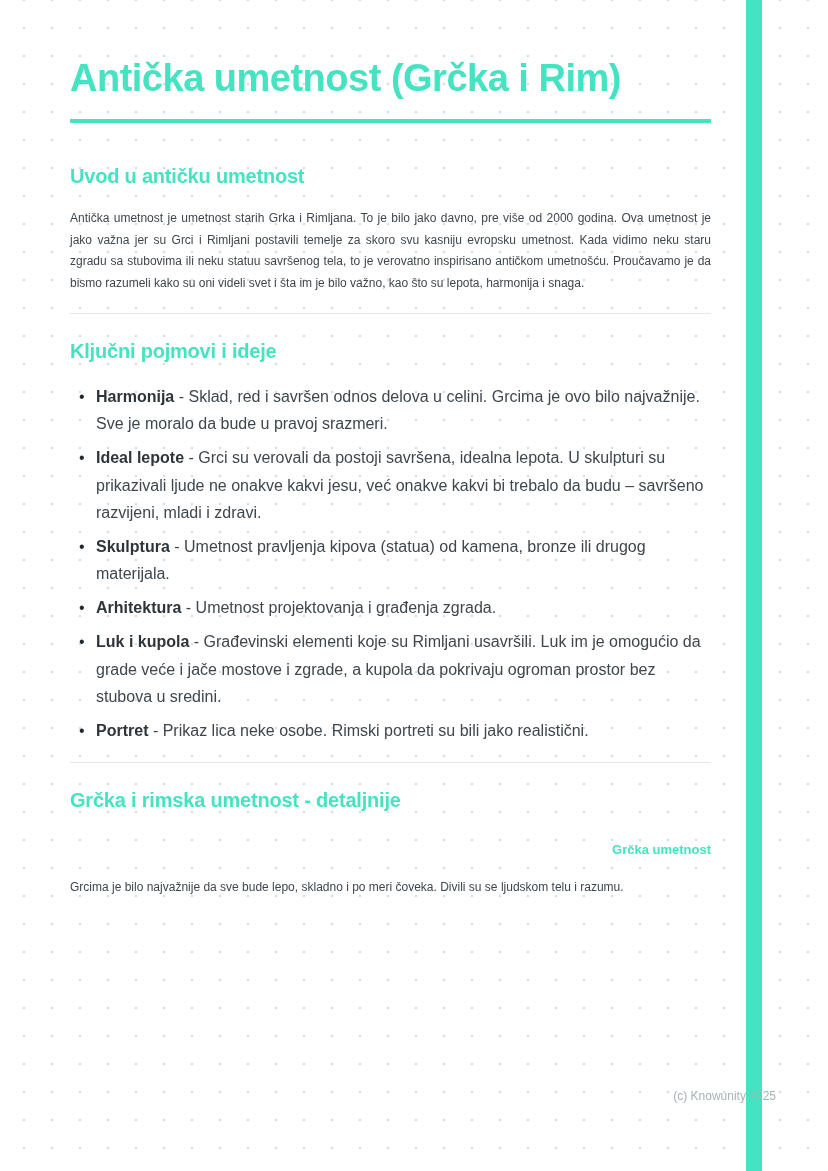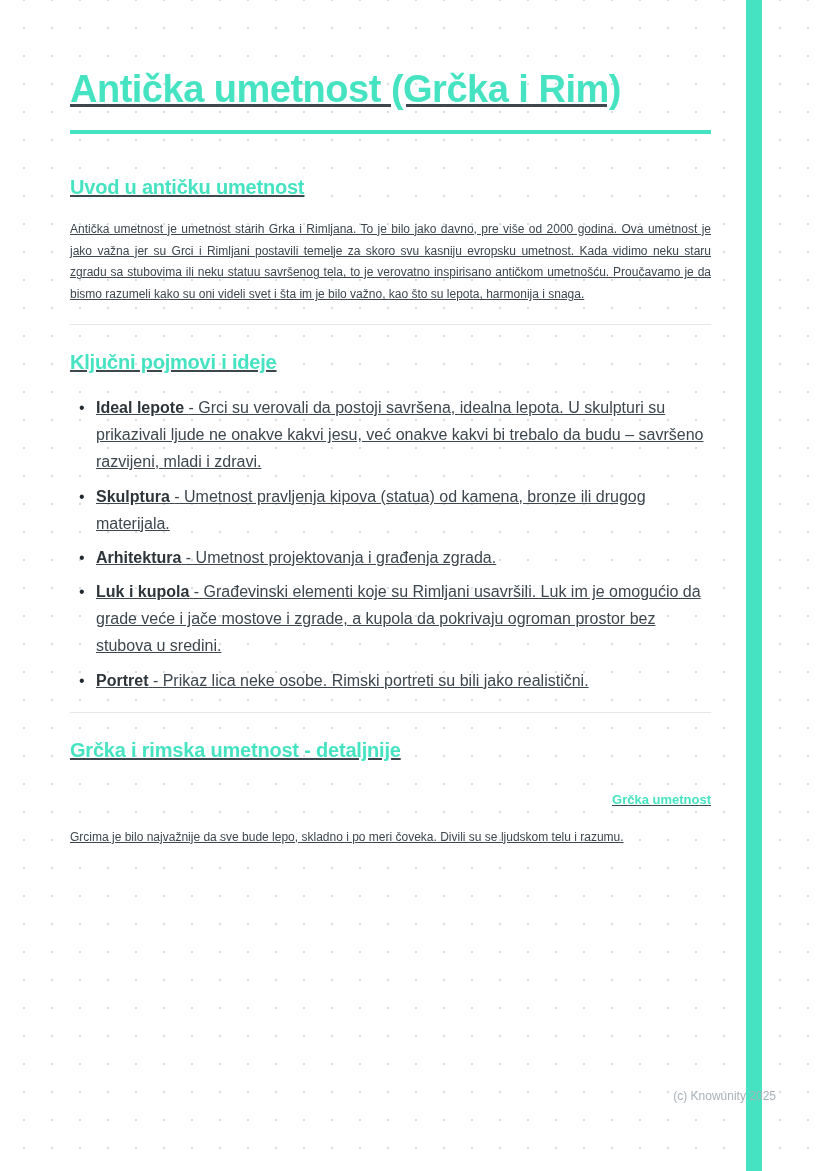--- a/index.html
+++ b/index.html
@@ -27,25 +27,24 @@
     left: 746px;
     top: 0;
     width: 16px;
     height: 100%;
     background: var(--accent);
     z-index: 1;
   }
   .content {
     position: absolute;
     left: 70px;
-    top: 64px;
+    top: 53px;
     width: 641px;
     color: var(--body-text);
     z-index: 2;
-    text-decoration: underline;
   }
   h1.title {
     font-size: 38px;
     line-height: 1.36;
     font-weight: 800;
     color: var(--accent);
     letter-spacing: -0.5px;
   }
   .title-rule {
     height: 4px;
@@ -123,20 +122,24 @@
 
     <h2 class="section-heading">Uvod u antičku umetnost</h2>
     <p class="body-text">Antička umetnost je umetnost starih Grka i Rimljana. To je bilo jako davno, pre više od 2000 godina. Ova umetnost je jako važna jer su Grci i Rimljani postavili temelje za skoro svu kasniju evropsku umetnost. Kada vidimo neku staru zgradu sa stubovima ili neku statuu savršenog tela, to je verovatno inspirisano antičkom umetnošću. Proučavamo je da bismo razumeli kako su oni videli svet i šta im je bilo važno, kao što su lepota, harmonija i snaga.</p>
 
     <hr class="soft">
 
     <h2 class="section-heading">Ključni pojmovi i ideje</h2>
 
     <ul class="concepts">
       <li>
+        <span class="term">Harmonija</span>
+        <span>- Sklad, red i savršen odnos delova u celini. Grcima je ovo bilo najvažnije. Sve je moralo da bude u pravoj srazmeri.</span>
+      </li>
+      <li>
         <span class="term">Ideal lepote</span>
         <span>- Grci su verovali da postoji savršena, idealna lepota. U skulpturi su prikazivali ljude ne onakve kakvi jesu, već onakve kakvi bi trebalo da budu – savršeno razvijeni, mladi i zdravi.</span>
       </li>
       <li>
         <span class="term">Skulptura</span>
         <span>- Umetnost pravljenja kipova (statua) od kamena, bronze ili drugog materijala.</span>
       </li>
       <li>
         <span class="term">Arhitektura</span>
         <span>- Umetnost projektovanja i građenja zgrada.</span>

